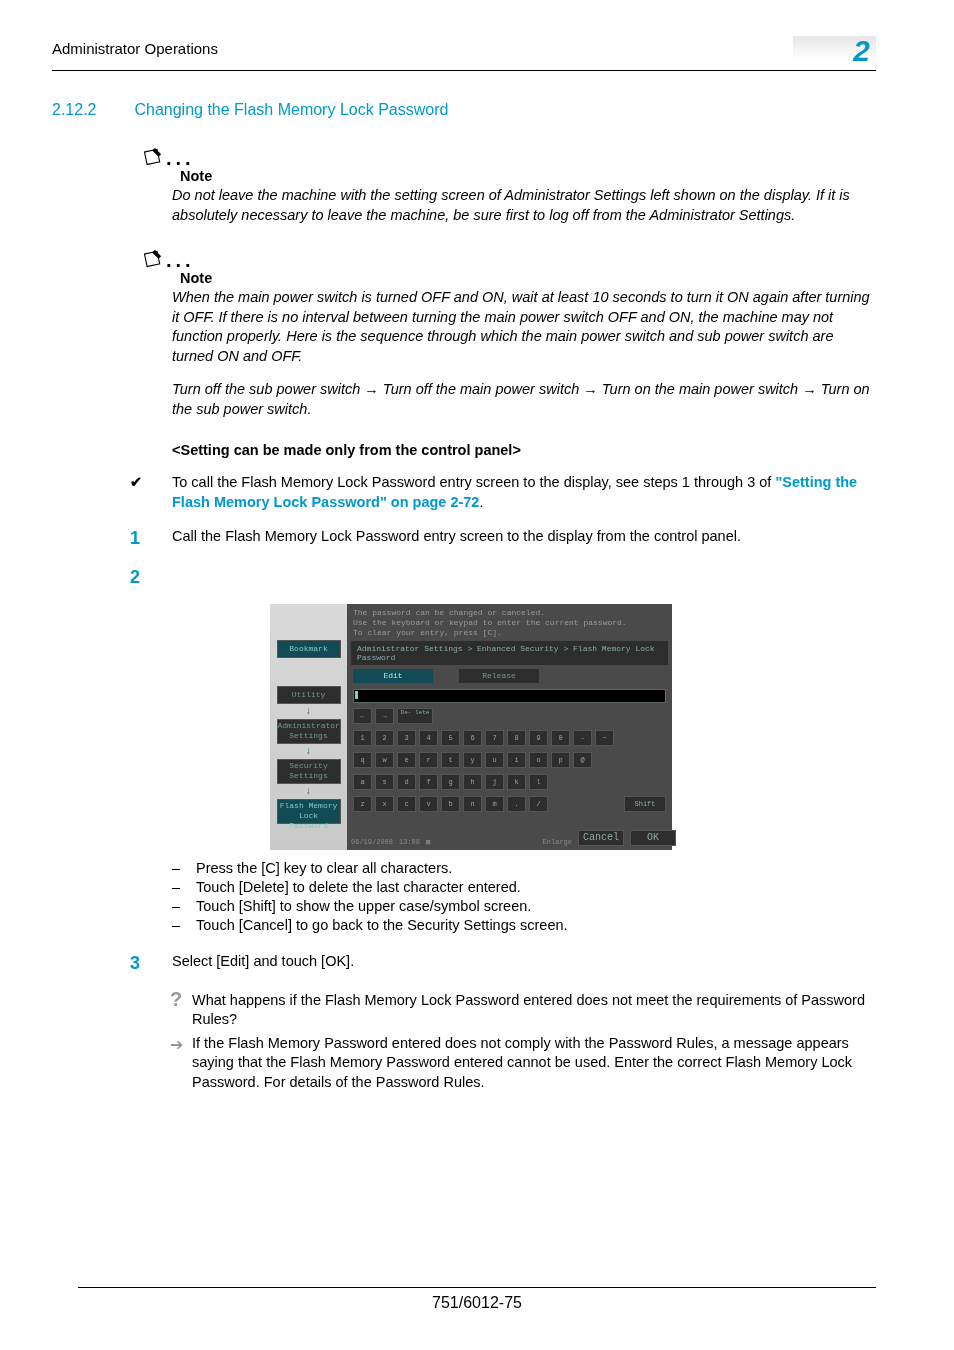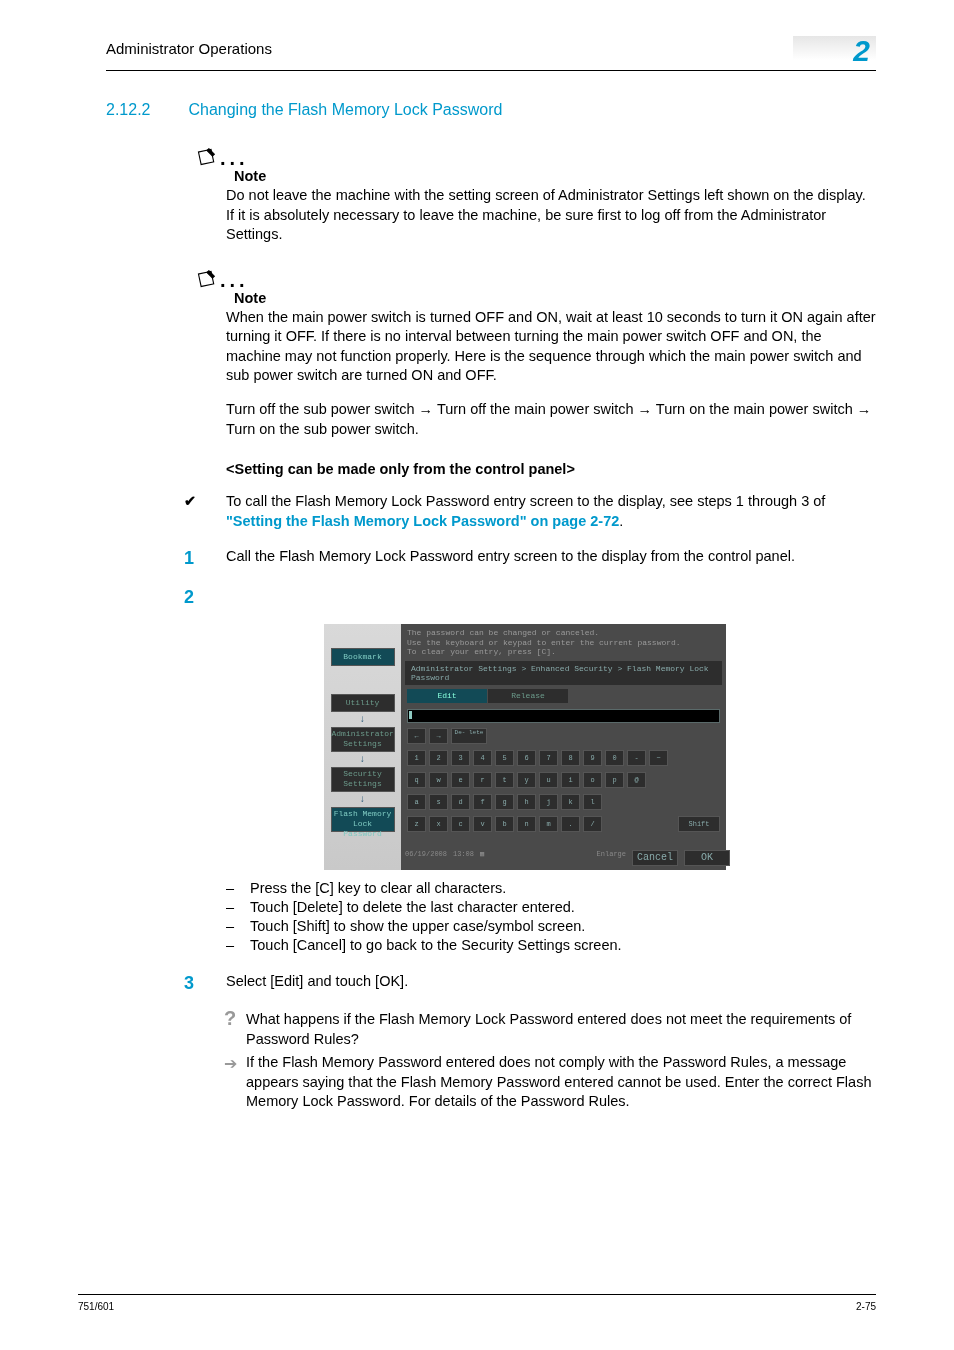--- a/index.html
+++ b/index.html
@@ -1,63 +1,63 @@
 <!DOCTYPE html>
 <html><head>
 <meta charset="utf-8">
 <style>
   html,body{margin:0;padding:0;background:#fff;font-family:Arial,Helvetica,sans-serif;color:#000;font-size:14.5px}
-  .page{width:954px;height:1350px;position:relative;box-sizing:border-box;padding:40px 78px 0 106px}
+  .page{width:954px;height:1350px;position:relative;box-sizing:border-box;padding:40px 78px 0 52px}
   .hdr{display:flex;justify-content:space-between;align-items:flex-start;border-bottom:1px solid #000;padding-bottom:4px;margin-bottom:30px}
   .hdr-title{font-size:15px}
   .hdr-num{font-size:30px;font-weight:bold;color:#0099cc;font-style:italic;background:linear-gradient(to bottom,#e6e6e6 0%,#fff 80%);padding:0 6px 0 60px;line-height:1;margin-top:-4px}
   .sec-head{color:#0099cc;font-weight:normal;font-size:16px;margin-bottom:26px}
   .sec-num{display:inline-block;width:78px}
   .note-block{margin-left:90px;margin-bottom:22px}
   .note-icon{display:inline-block;vertical-align:bottom}
   .note-icon svg{width:22px;height:22px}
   .dots{font-weight:bold;letter-spacing:4px;font-size:20px;vertical-align:bottom;margin-left:2px}
   .note-label{font-weight:bold;margin-left:38px;margin-top:-2px}
-  .note-text{margin-left:30px;line-height:1.35;margin-top:2px}
+  .note-text{font-style:italic;margin-left:30px;line-height:1.35;margin-top:2px}
   .note-text.p2{margin-top:14px}
   .bold-line{font-weight:bold;margin-left:120px;margin-bottom:14px}
   .bullet-row{display:flex;margin-left:78px;margin-bottom:14px;line-height:1.4}
   .bullet-mark{width:42px;flex-shrink:0}
   .check{font-weight:bold}
   .num{color:#0099cc;font-weight:bold;font-size:18px}
   .link{color:#0099cc;font-weight:bold}
   .screenshot{margin:8px 0 10px 218px;width:410px;height:246px;position:relative;font-family:"Courier New",monospace;font-size:8px;color:#6b7a6a}
   .ss-left{position:absolute;left:0;top:0;width:77px;height:100%;background:linear-gradient(to bottom,#d9d9d9,#c9c9c9)}
   .ss-right{position:absolute;left:77px;top:0;right:8px;height:100%;background:#4a4a4a}
   .sbtn{margin:4px auto;width:62px;height:16px;line-height:16px;text-align:center;background:#2d2d2d;border:1px solid #555;color:#6b9a8a;font-size:8px}
   .sbtn.sel{background:#124a56;color:#7fcac2}
   .arrow-dn{text-align:center;color:#2a5a7a;font-size:10px;margin:-2px 0}
   .msg{color:#999;padding:4px 6px;line-height:1.2}
   .crumb{background:#2d2d2d;margin:0 4px;padding:3px 6px;color:#8aa}
-  .tabrow{display:flex;gap:1px;padding:4px 6px}
+  .tabrow{display:flex;gap:26px;padding:4px 6px}
   .tab{width:80px;height:14px;line-height:14px;text-align:center;background:#2d2d2d;color:#6b9a8a}
   .tab.sel{background:#124a56;color:#8fd}
   .field{margin:2px 6px;height:12px;background:#000;border:1px solid #5a6a6a}
   .field::after{content:"";display:inline-block;width:3px;height:8px;background:#8fcac2;margin:1px 0 0 1px}
   .krow{display:flex;gap:3px;padding:3px 6px;align-items:center}
   .key{width:17px;height:14px;background:#2d2d2d;border:1px solid #555;color:#8aa;text-align:center;line-height:14px;font-size:7px}
   .key.wide{width:34px}
   .key.shift{width:40px;margin-left:auto}
-  .ftr{position:absolute;left:81px;right:4px;bottom:4px;display:flex;align-items:flex-start;gap:6px;font-size:7px;color:#888}
+  .ftr{position:absolute;left:81px;right:4px;bottom:4px;display:flex;align-items:flex-end;gap:6px;font-size:7px;color:#888}
   .ftr .sp{flex:1}
   .fbtn{width:44px;height:14px;line-height:14px;text-align:center;background:#2d2d2d;border:1px solid #555;color:#8aa;font-size:10px}
   .sub-list{margin-left:120px;margin-bottom:18px}
   .sub-list .row{display:flex;margin:3px 0}
   .sub-list .dash{width:24px}
   .qa-block{margin-left:118px}
   .qa-row{display:flex;margin-top:4px;line-height:1.35}
   .qa-mark{width:22px;flex-shrink:0;color:#999}
   .qa-mark.q{font-size:20px;font-weight:bold;line-height:16px}
   .qa-mark.a{font-size:16px}
-  .footer{position:absolute;left:78px;right:78px;bottom:38px;border-top:1px solid #000;display:flex;justify-content:space-between;padding-top:6px;font-size:10px}
+  .footer{position:absolute;left:78px;right:78px;bottom:38px;border-top:1px solid #000;display:flex;justify-content:center;padding-top:6px;font-size:16px}
 </style>
 </head>
 <body>
 <div class="page">
 
 <div class="hdr">
   <div class="hdr-title">Administrator Operations</div>
   <div class="hdr-num">2</div>
 </div>
 
@@ -106,21 +106,21 @@
   <div class="bullet-mark num">1</div>
   <div>Call the Flash Memory Lock Password entry screen to the display from the control panel.</div>
 </div>
 
 <div class="bullet-row">
   <div class="bullet-mark num">2</div>
 </div>
 
 <div class="screenshot">
   <div class="ss-left">
-    <div class="sbtn sel" style="margin-top:24px">Bookmark</div>
+    <div class="sbtn sel" style="margin-top:36px">Bookmark</div>
     <div class="sbtn" style="margin-top:28px">Utility</div>
     <div class="arrow-dn">↓</div>
     <div class="sbtn" style="height:22px;line-height:10px;padding-top:1px">Administrator Settings</div>
     <div class="arrow-dn">↓</div>
     <div class="sbtn" style="height:22px;line-height:10px;padding-top:1px">Security Settings</div>
     <div class="arrow-dn">↓</div>
     <div class="sbtn sel" style="height:22px;line-height:10px;padding-top:1px">Flash Memory Lock Password</div>
   </div>
   <div class="ss-right">
     <div class="msg">

